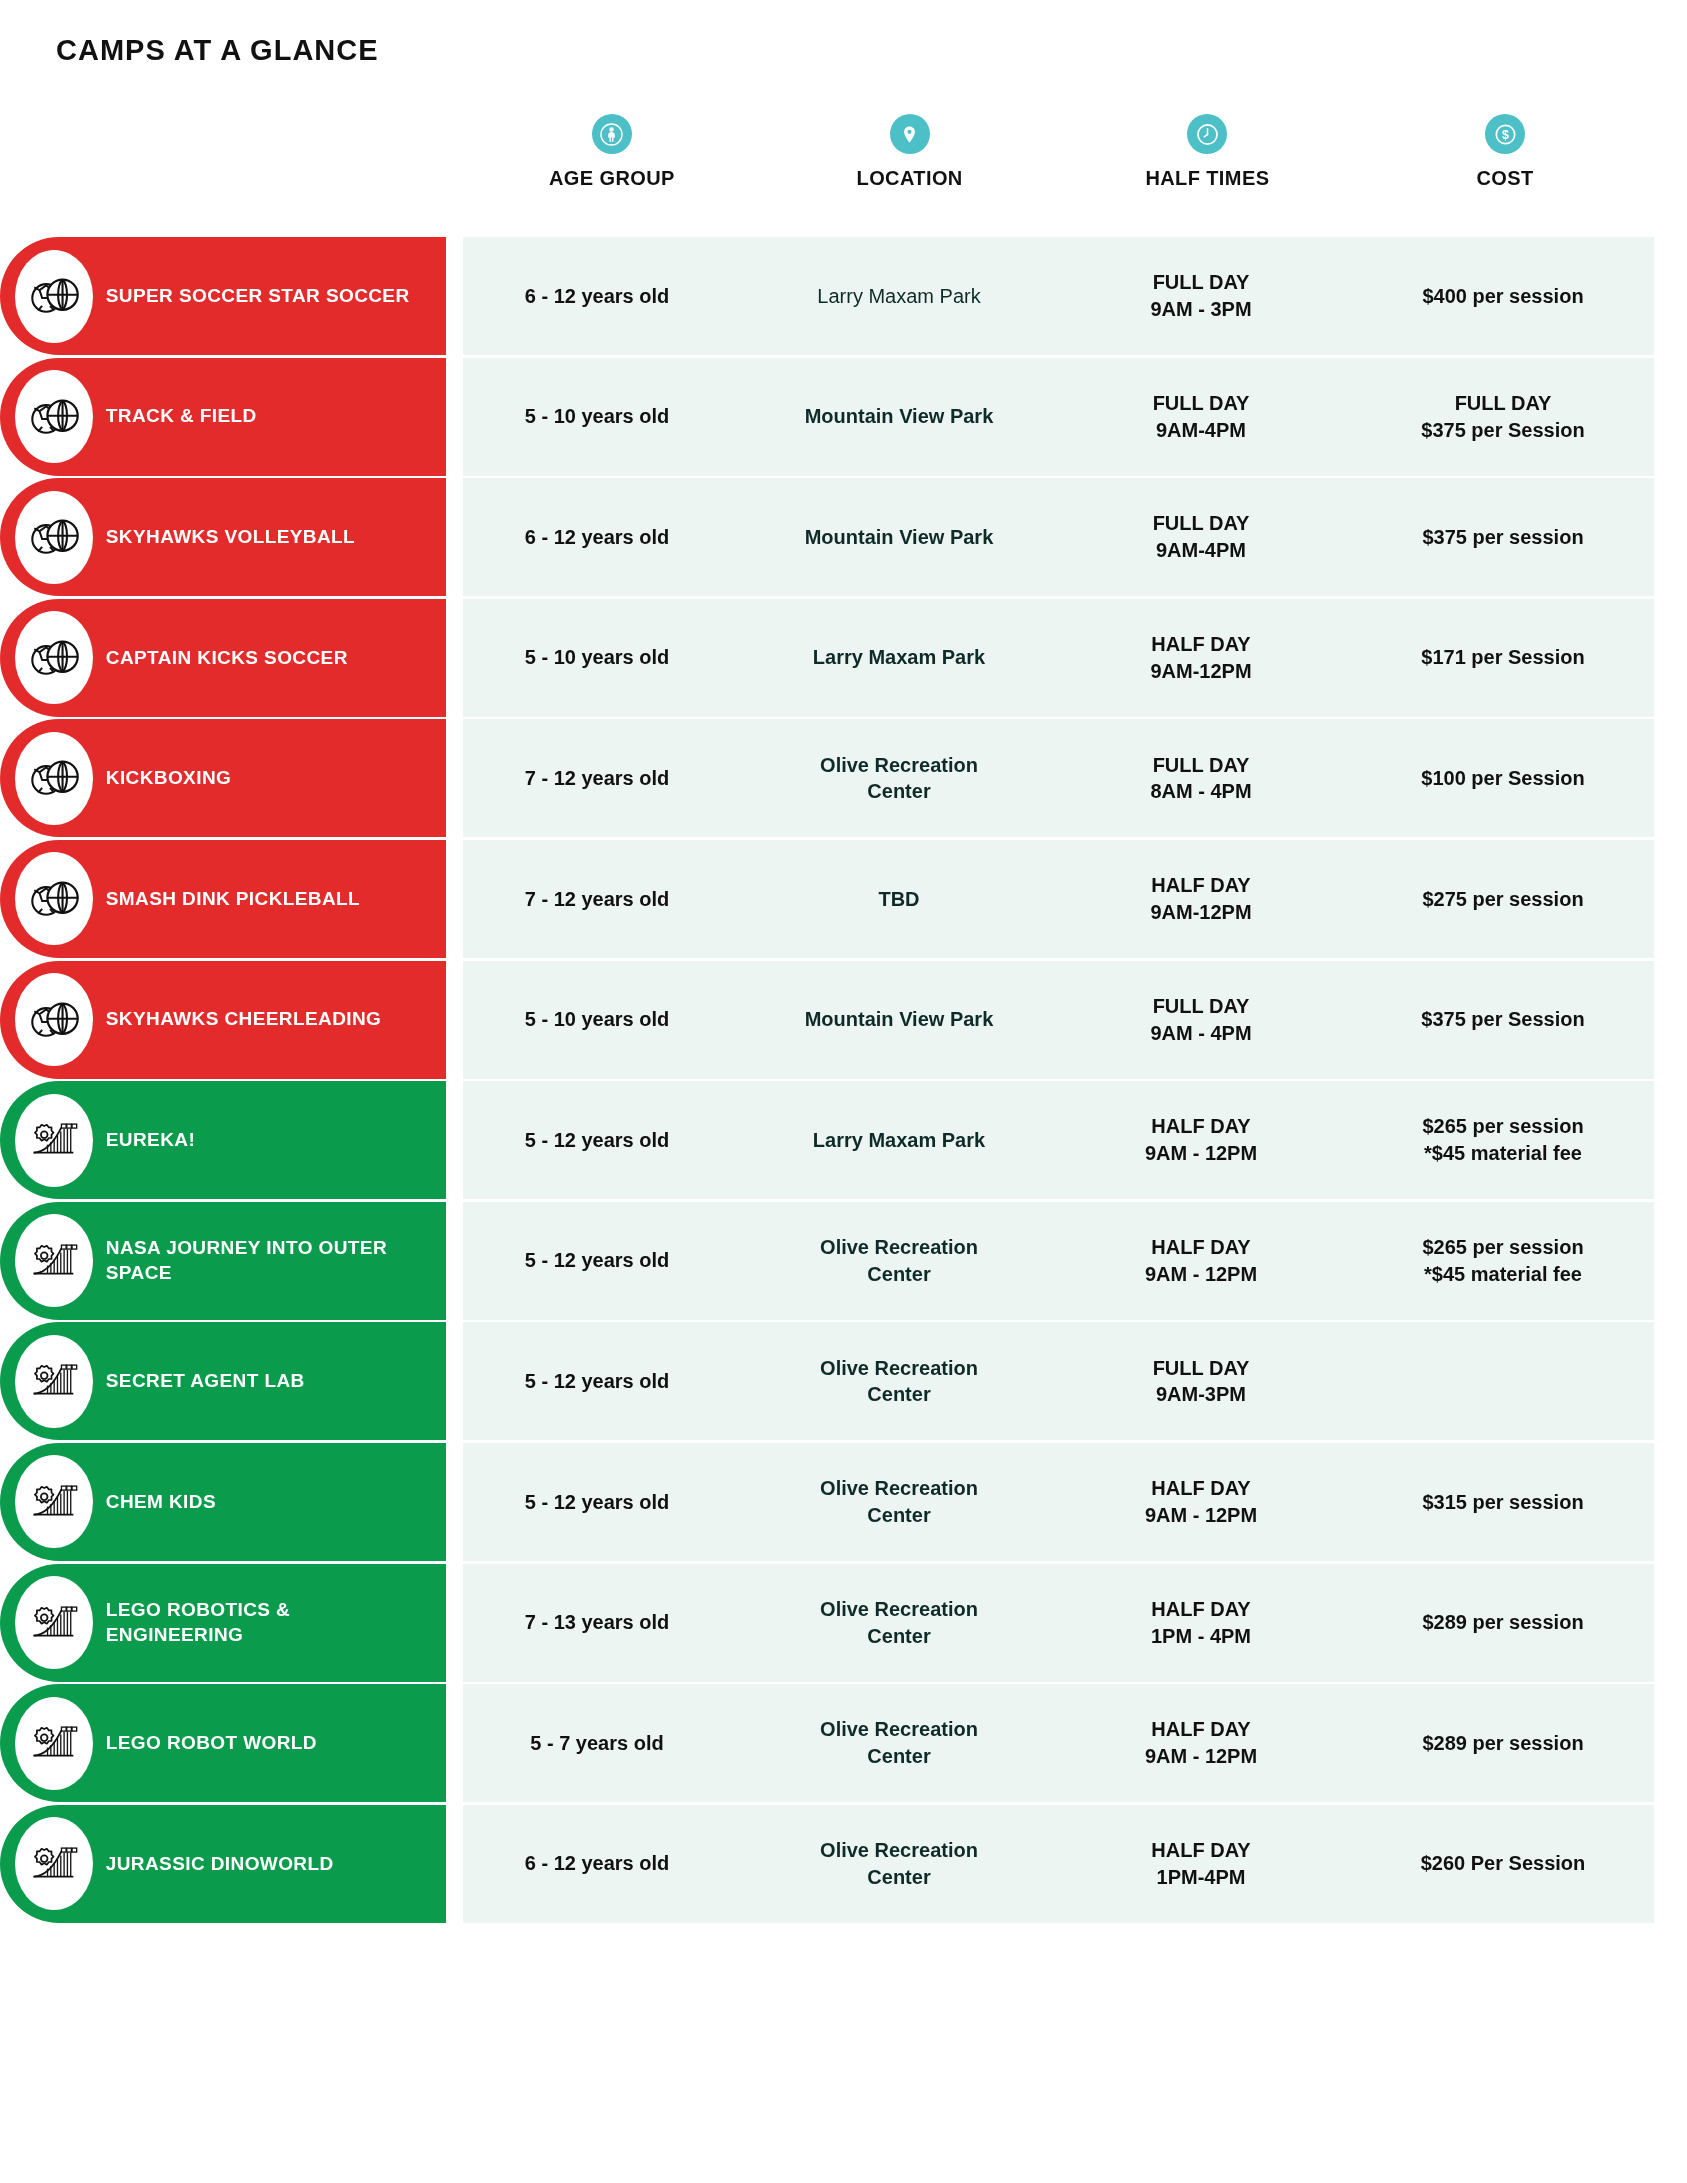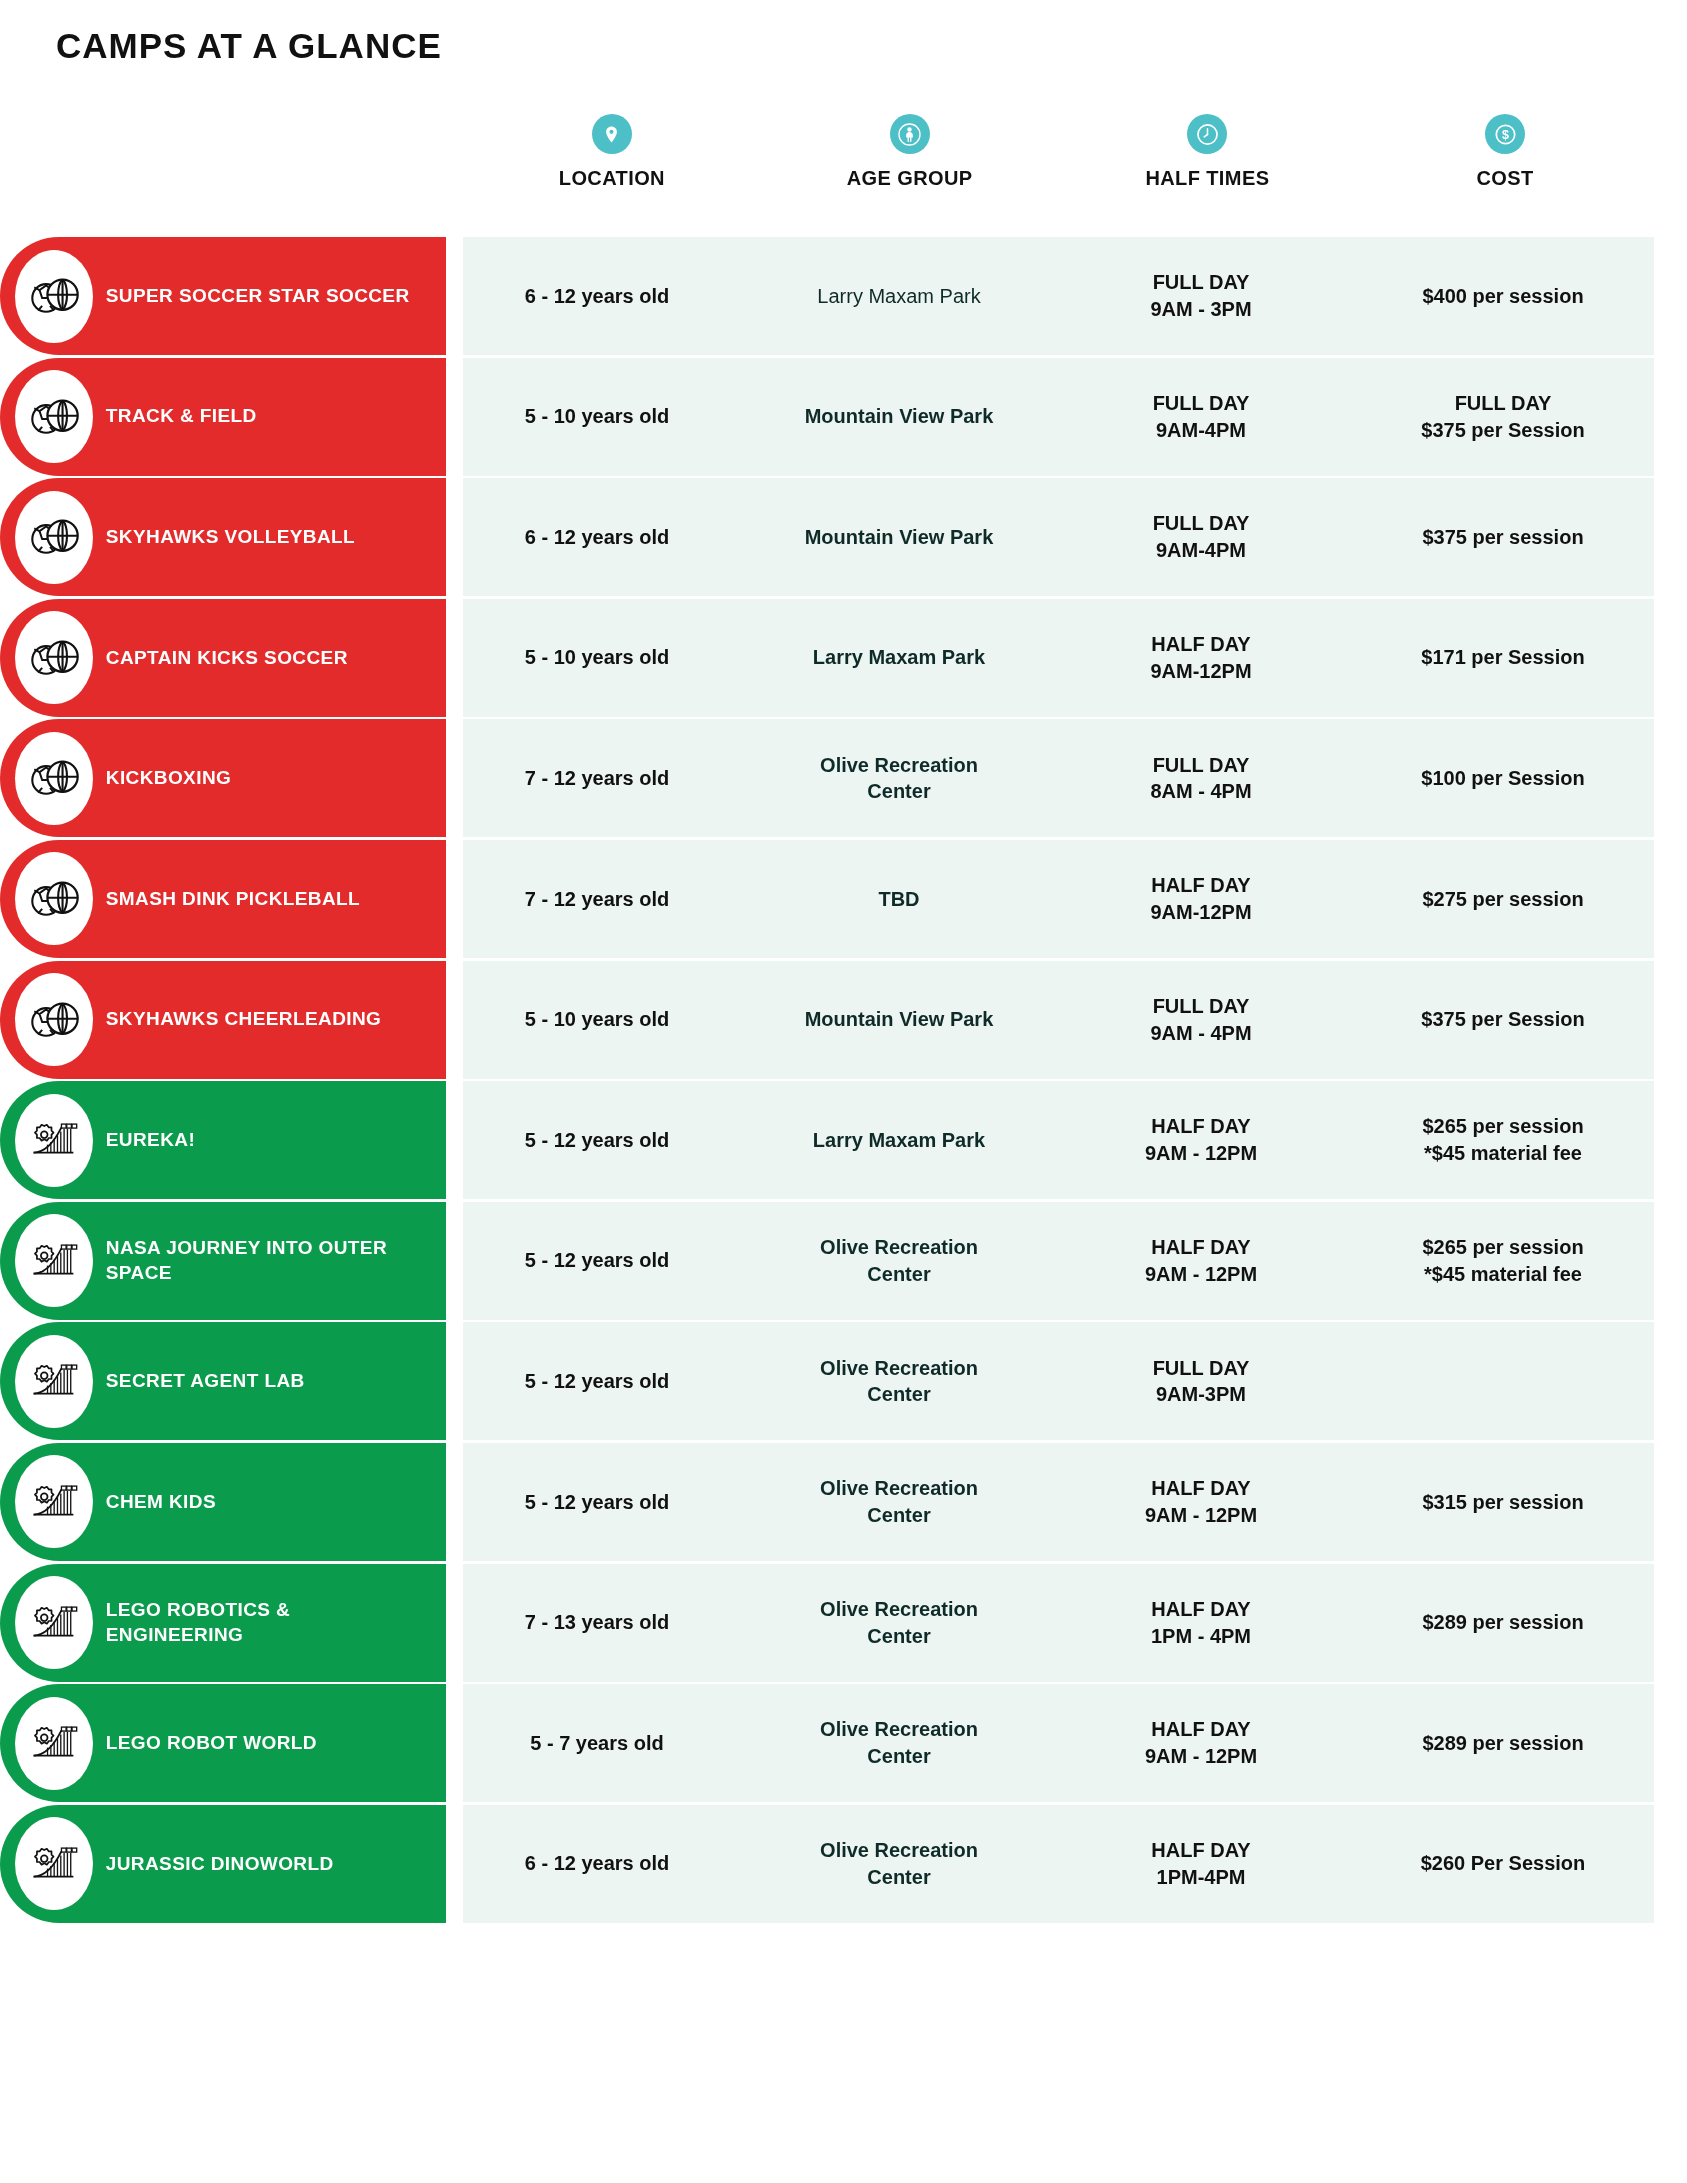--- a/index.html
+++ b/index.html
@@ -16,22 +16,22 @@
     width: 1687px;
     height: 2183px;
     background: #ffffff;
     overflow: hidden;
   }
 
   
   .title {
     position: absolute;
     left: 56px;
-    top: 26px;
-    font-size: 35px;
+    top: 34px;
+    font-size: 29px;
     font-weight: 700;
     letter-spacing: 1px;
     color: #111111;
     font-family: "Liberation Sans", sans-serif;
     white-space: nowrap;
   }
 
   
   .col-headers {
     position: absolute;
@@ -161,37 +161,37 @@
 
 <div class="page">
 
   <div class="title">CAMPS AT A GLANCE</div>
 
   <div class="col-headers">
 
     <div class="col-head">
       <div class="head-icon">
         <svg width="25" height="25" viewBox="0 0 38 38">
-          <path d="M19 7c-4.6 0-8.2 3.6-8.2 8.2 0 6.1 8.2 16 8.2 16s8.2-9.9 8.2-16C27.2 10.6 23.6 7 19 7z" fill="#ffffff"></path>
-          <circle cx="19" cy="15" r="3.1" fill="#4dbfc6"></circle>
-        </svg>
-      </div>
-      <div class="head-label">LOCATION</div>
-    </div>
-
-    <div class="col-head">
-      <div class="head-icon">
-        <svg width="25" height="25" viewBox="0 0 38 38">
           <circle cx="19" cy="19" r="16" fill="none" stroke="#ffffff" stroke-width="2"></circle>
           <circle cx="19" cy="11.5" r="3.4" fill="#ffffff"></circle>
           <path d="M19 15.2c-3.4 0-5.1 2.1-5.1 5.1v3.2h2.1v6.4h6v-6.4h2.1v-3.2c0-3-1.7-5.1-5.1-5.1z" fill="#ffffff"></path>
           <rect x="18.2" y="23.5" width="1.6" height="6.4" fill="#4dbfc6"></rect>
         </svg>
       </div>
       <div class="head-label">AGE GROUP</div>
+    </div>
+
+    <div class="col-head">
+      <div class="head-icon">
+        <svg width="25" height="25" viewBox="0 0 38 38">
+          <path d="M19 7c-4.6 0-8.2 3.6-8.2 8.2 0 6.1 8.2 16 8.2 16s8.2-9.9 8.2-16C27.2 10.6 23.6 7 19 7z" fill="#ffffff"></path>
+          <circle cx="19" cy="15" r="3.1" fill="#4dbfc6"></circle>
+        </svg>
+      </div>
+      <div class="head-label">LOCATION</div>
     </div>
 
     <div class="col-head">
       <div class="head-icon">
         <svg width="25" height="25" viewBox="0 0 38 38">
           <circle cx="19" cy="19" r="14.5" fill="none" stroke="#ffffff" stroke-width="2.6"></circle>
           <line x1="19" y1="19" x2="19" y2="10.5" stroke="#ffffff" stroke-width="2.4" stroke-linecap="round"></line>
           <line x1="19" y1="19" x2="14" y2="22.5" stroke="#ffffff" stroke-width="2.4" stroke-linecap="round"></line>
         </svg>
       </div>

